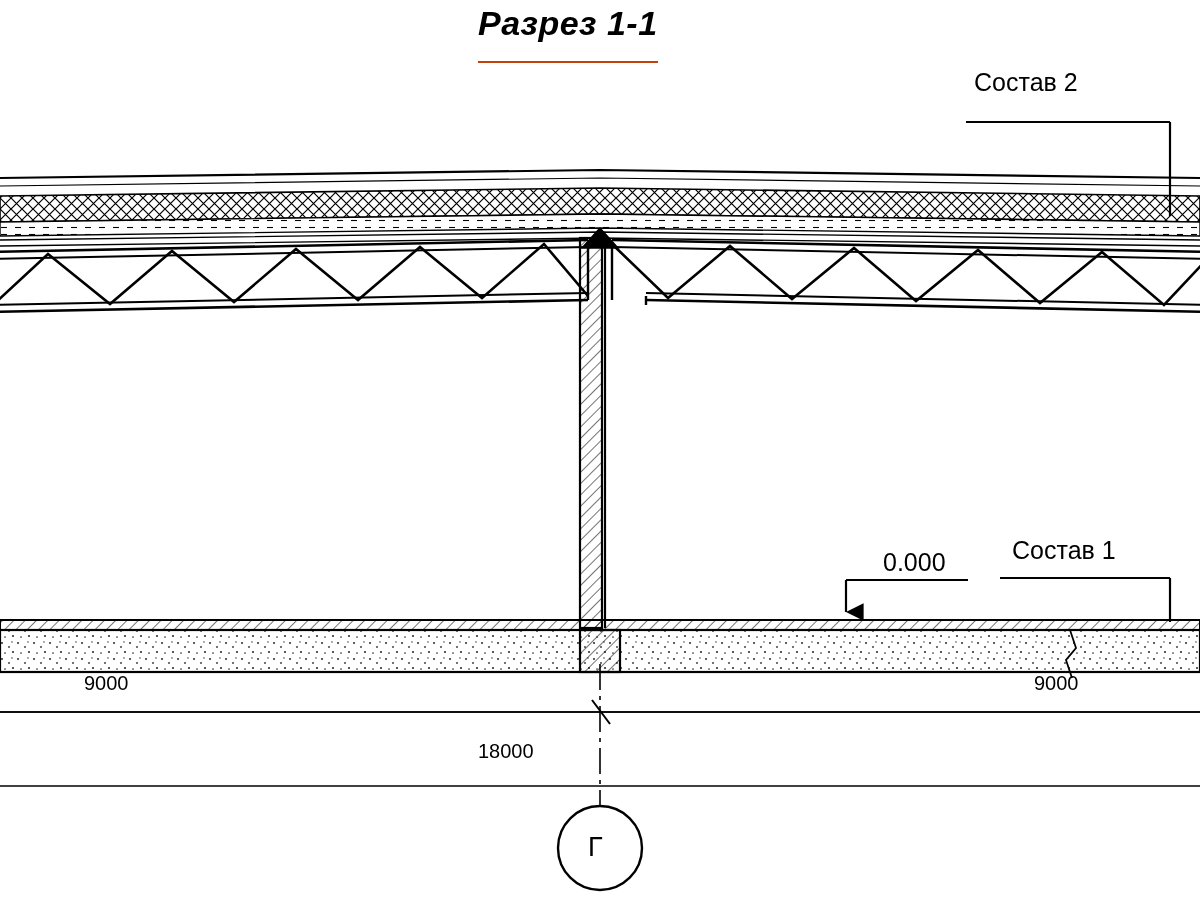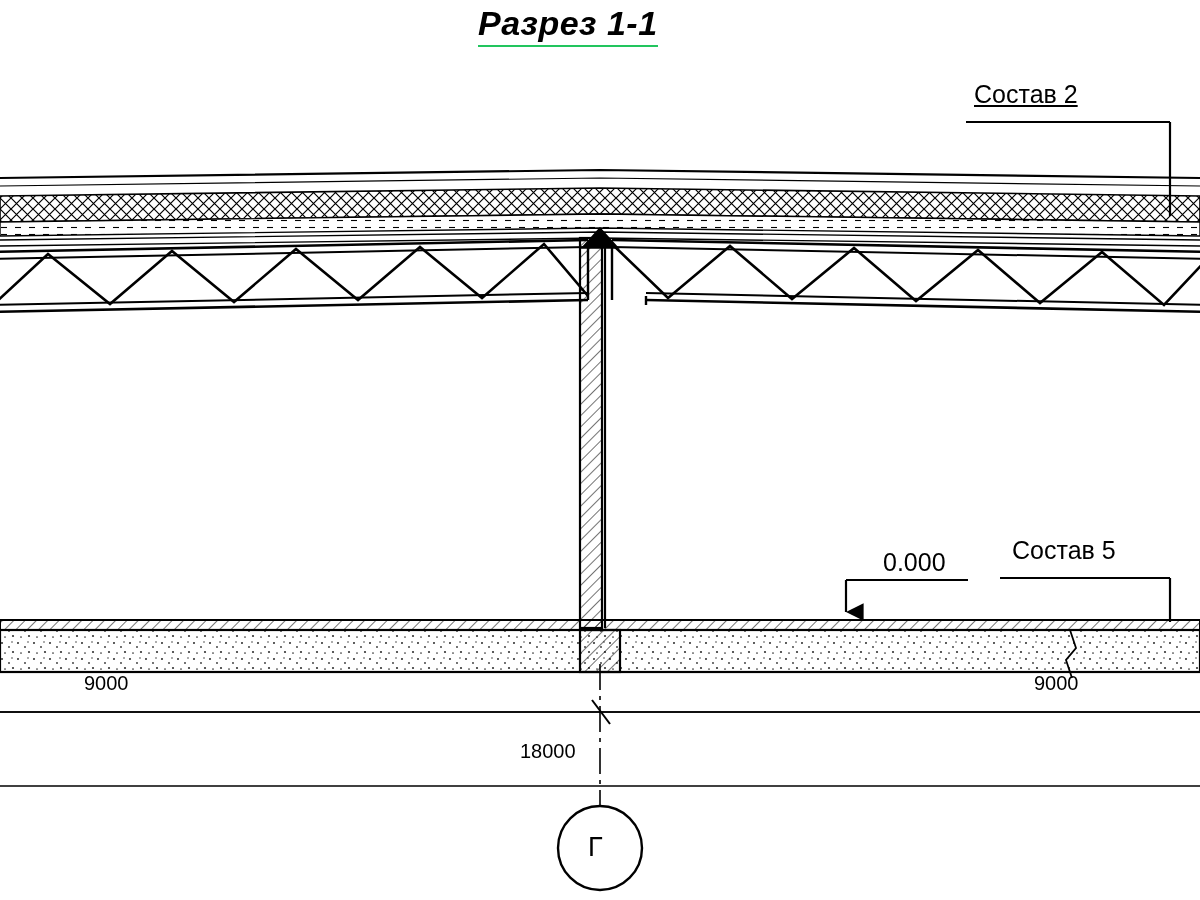--- a/index.html
+++ b/index.html
@@ -28,22 +28,22 @@
     height: 900px;
     display: block;
   }
   .ttl {
     position: absolute;
     font-style: italic;
     font-weight: bold;
     font-size: 34px;
     letter-spacing: 0.5px;
     white-space: nowrap;
-    border-bottom: 2px solid #22c55e;
-    padding-bottom: 2px;
+    border-bottom: 2px solid #c2410c;
+    padding-bottom: 18px;
   }
   .lbl {
     position: absolute;
     font-size: 25px;
     white-space: nowrap;
   }
   .dim {
     position: absolute;
     font-size: 20px;
     white-space: nowrap;
@@ -167,27 +167,27 @@
     </g>
 
     <g>
       <line x1="600" y1="664" x2="600" y2="812" stroke="#000" stroke-width="1.6" stroke-dasharray="26 6 4 6"></line>
       <circle cx="600" cy="848" r="42" fill="#ffffff" stroke="#000" stroke-width="2.4"></circle>
     </g>
   </svg>
 
   <div class="ttl" style="left:478px; top:4px;">Разрез 1-1</div>
 
-  <div class="lbl" style="left:974px; top:80px;text-decoration:underline;">Состав 2</div>
+  <div class="lbl" style="left:974px; top:68px;">Состав 2</div>
 
-  <div class="lbl" style="left:1012px; top:536px;">Состав 5</div>
+  <div class="lbl" style="left:1012px; top:536px;">Состав 1</div>
 
   <div class="lbl" style="left:870px; top:548px;margin-left:13px;">0.000</div>
 
   <div class="dim" style="left:84px; top:672px;">9000</div>
 
   <div class="dim" style="left:1034px; top:672px;">9000</div>
 
-  <div class="dim" style="left:478px; top:740px;margin-left:42px;">18000</div>
+  <div class="dim" style="left:478px; top:740px;">18000</div>
 
   <div class="axis-letter" style="left:588px; top:832px;">Г</div>
 
 </div>
 
 </body></html>

